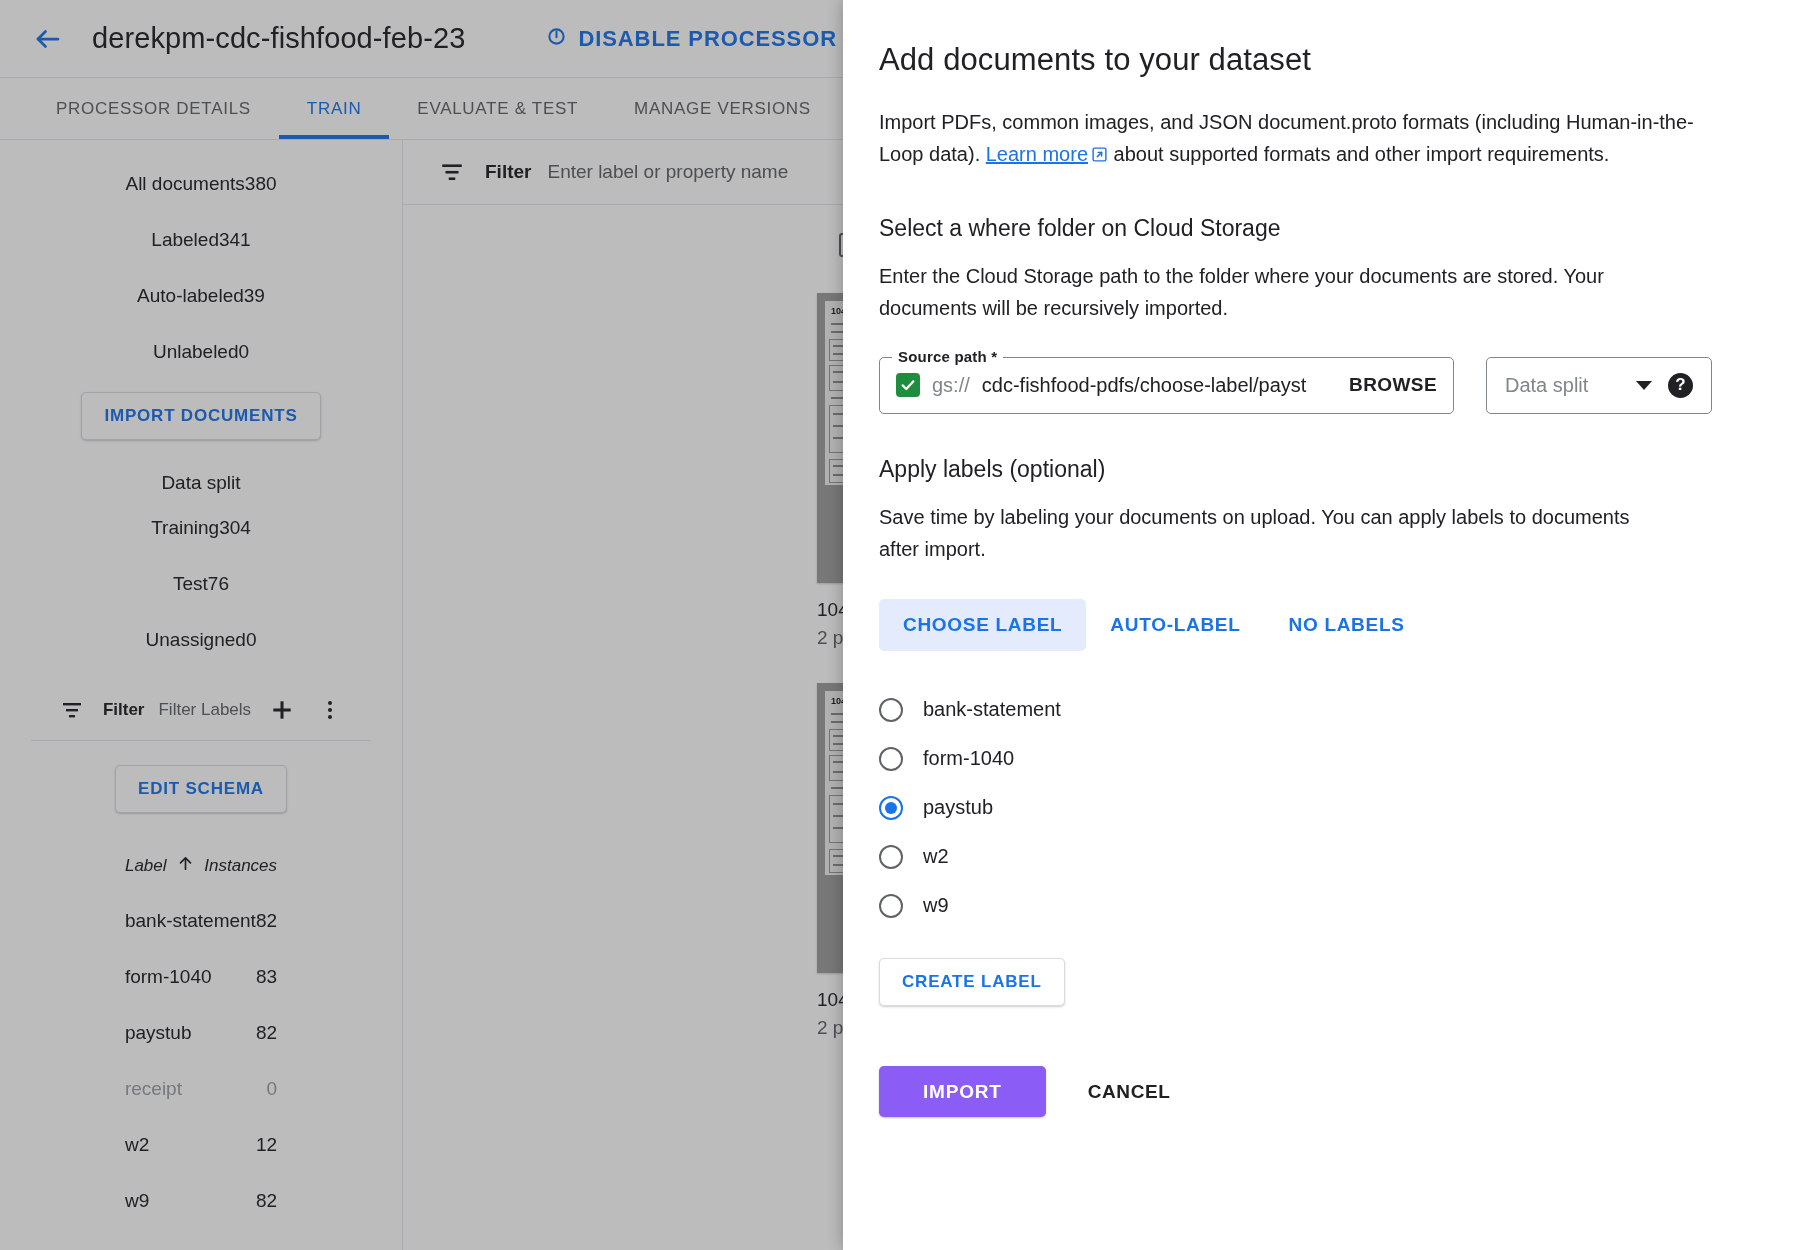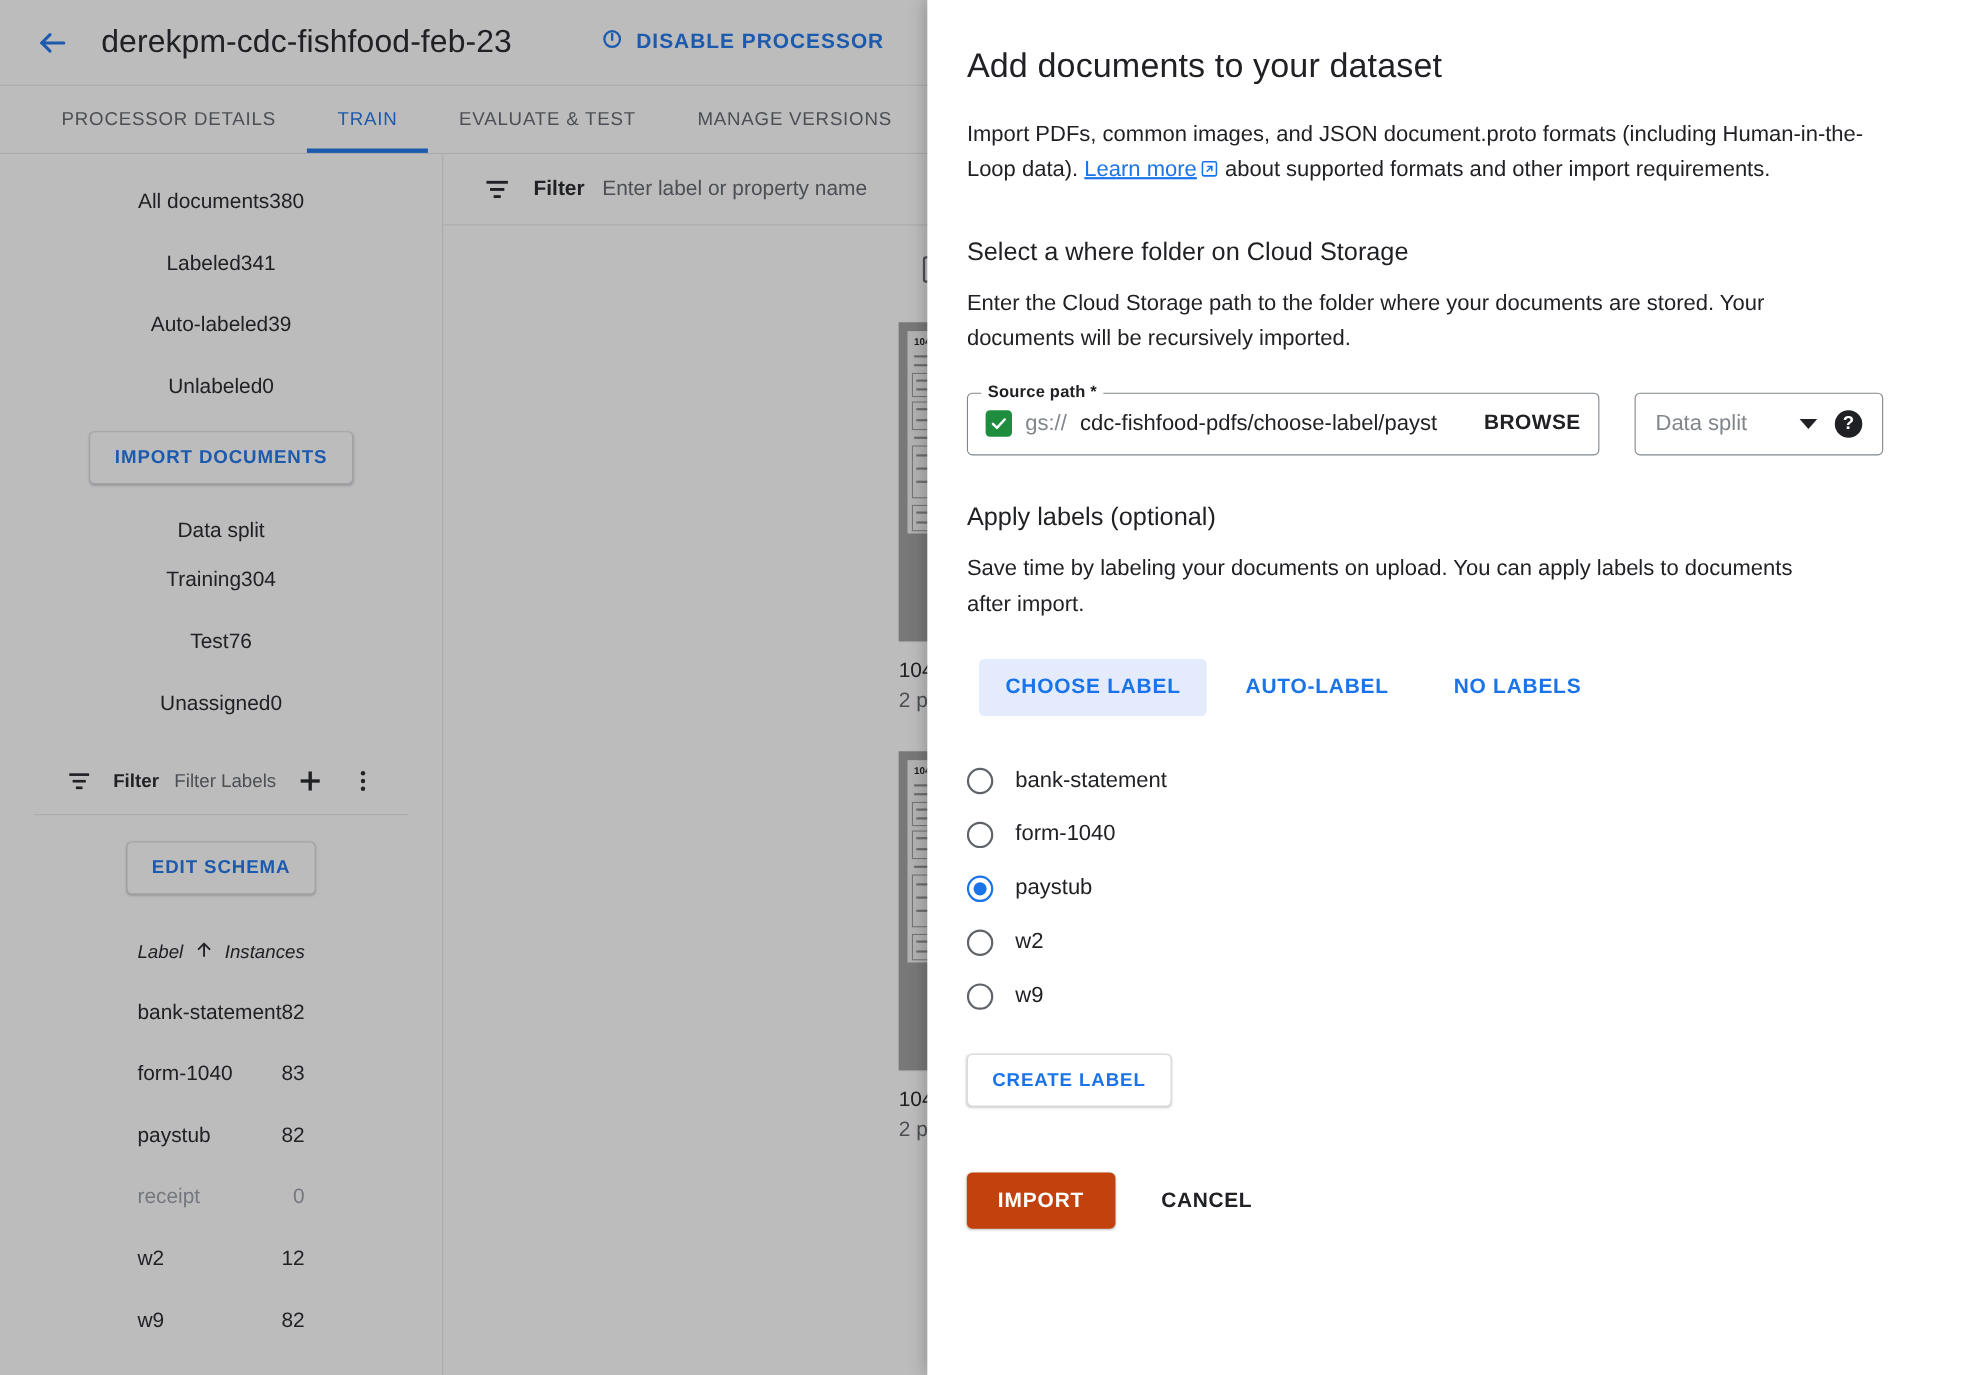--- a/index.html
+++ b/index.html
@@ -22,21 +22,21 @@
     width: 44px; height: 44px; display: flex; align-items: center; justify-content: center;
     color: #1a73e8; cursor: pointer; flex: none;
   }
   .proc-title {
     font-size: 29px; color: #202124; margin-left: 22px; white-space: nowrap;
     font-weight: 400; letter-spacing: .1px;
   }
   .topbar-actions { display: flex; align-items: center; margin-left: 82px; gap: 52px; }
   .tb-action {
     display: flex; align-items: center; gap: 12px;
-    color: #1a73e8; font-size: 19px; font-weight: 600; letter-spacing: .9px;
+    color: #1a73e8; font-size: 22px; font-weight: 600; letter-spacing: .9px;
     cursor: pointer; white-space: nowrap;
   }
 
   .tabsbar {
     height: 62px; display: flex; align-items: stretch; gap: 0;
     border-bottom: 1px solid #e4e6e8; padding-left: 28px;
   }
   .tab {
     display: flex; align-items: center; padding: 0 28px;
     font-size: 17px; letter-spacing: .7px; color: #5f6368;
@@ -192,41 +192,41 @@
   }
   .help-ico {
     width: 25px; height: 25px; border-radius: 50%; background: #202124; color: #fff;
     font-size: 17px; font-weight: bold; display: flex; align-items: center;
     justify-content: center; flex: none; cursor: pointer;
   }
 
   .seg-tabs { display: flex; align-items: stretch; gap: 0; margin-top: 34px; }
   .seg-tab {
     padding: 15px 24px; font-size: 19px; font-weight: 600; color: #1a73e8;
-    letter-spacing: .7px; cursor: pointer; border-radius: 5px; white-space: nowrap; margin-left: 11px;
+    letter-spacing: .7px; cursor: pointer; border-radius: 5px; white-space: nowrap;
   }
   .seg-tab.selected { background: #e3ebfd; }
 
   .radio-list { margin-top: 34px; }
   .radio-row { display: flex; align-items: center; gap: 20px; height: 49px; cursor: pointer; }
   .radio {
     width: 24px; height: 24px; border-radius: 50%; border: 2px solid #5f6368;
     flex: none; position: relative; background: #fff;
   }
   .radio.on { border-color: #1a73e8; }
   .radio.on::after {
     content: ""; position: absolute; left: 50%; top: 50%; width: 12px; height: 12px;
     margin: -6px 0 0 -6px; border-radius: 50%; background: #1a73e8;
   }
   .radio-label { font-size: 20px; color: #202124; }
 
   .create-label-btn { margin-top: 28px; }
   .footer-actions { display: flex; align-items: center; gap: 22px; margin-top: 60px; }
   .btn-primary {
-    height: 51px; padding: 0 28px; background: #c2410c; color: #fff;
+    height: 51px; padding: 0 44px; background: #8b5cf6; color: #fff;
     border: none; border-radius: 5px; font-size: 19px; font-weight: 700;
     letter-spacing: .8px; cursor: pointer; font-family: "Liberation Sans", sans-serif;
     box-shadow: 0 1px 2px rgba(60,64,67,.3);
   }
   .btn-text {
     height: 51px; padding: 0 20px; background: transparent; color: #202124;
     border: none; font-size: 19px; font-weight: 600; letter-spacing: .6px;
     cursor: pointer; font-family: "Liberation Sans", sans-serif;
   }
 </style>

